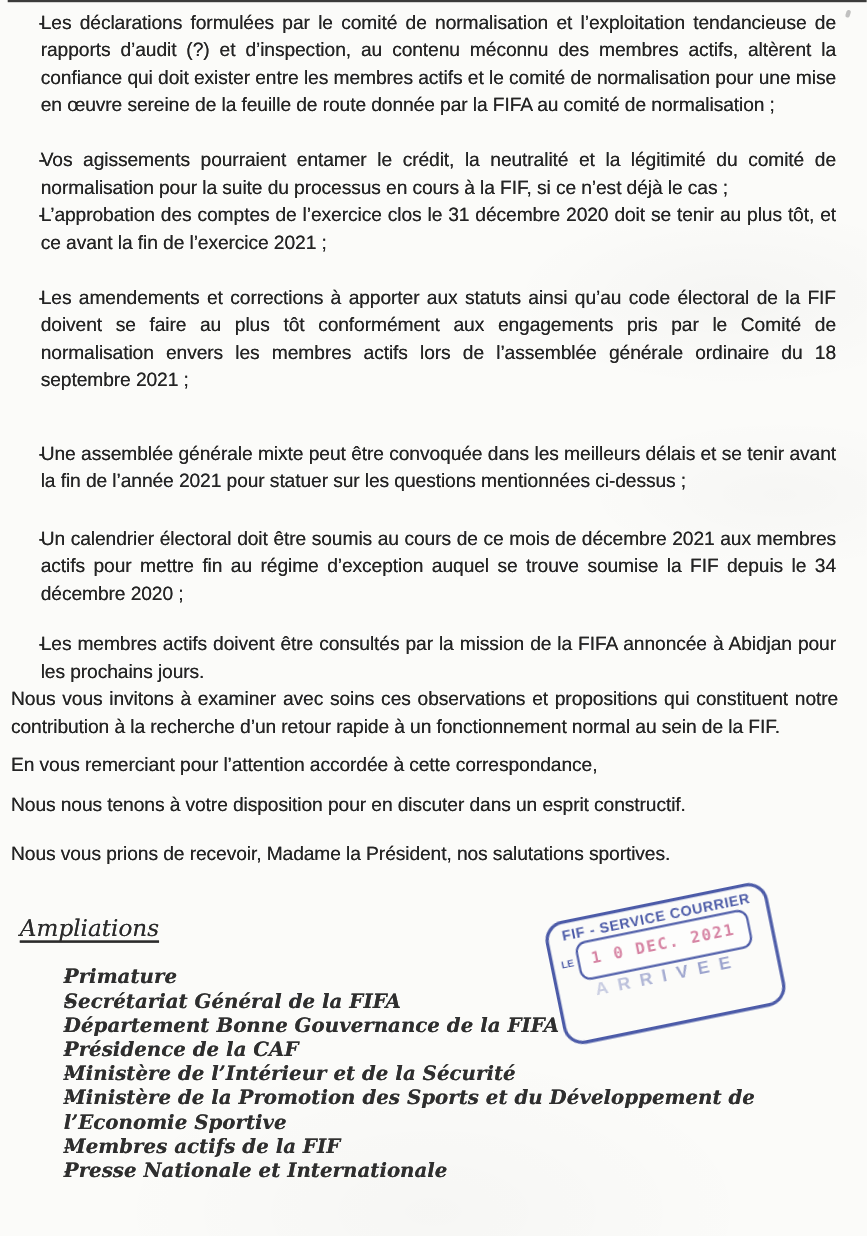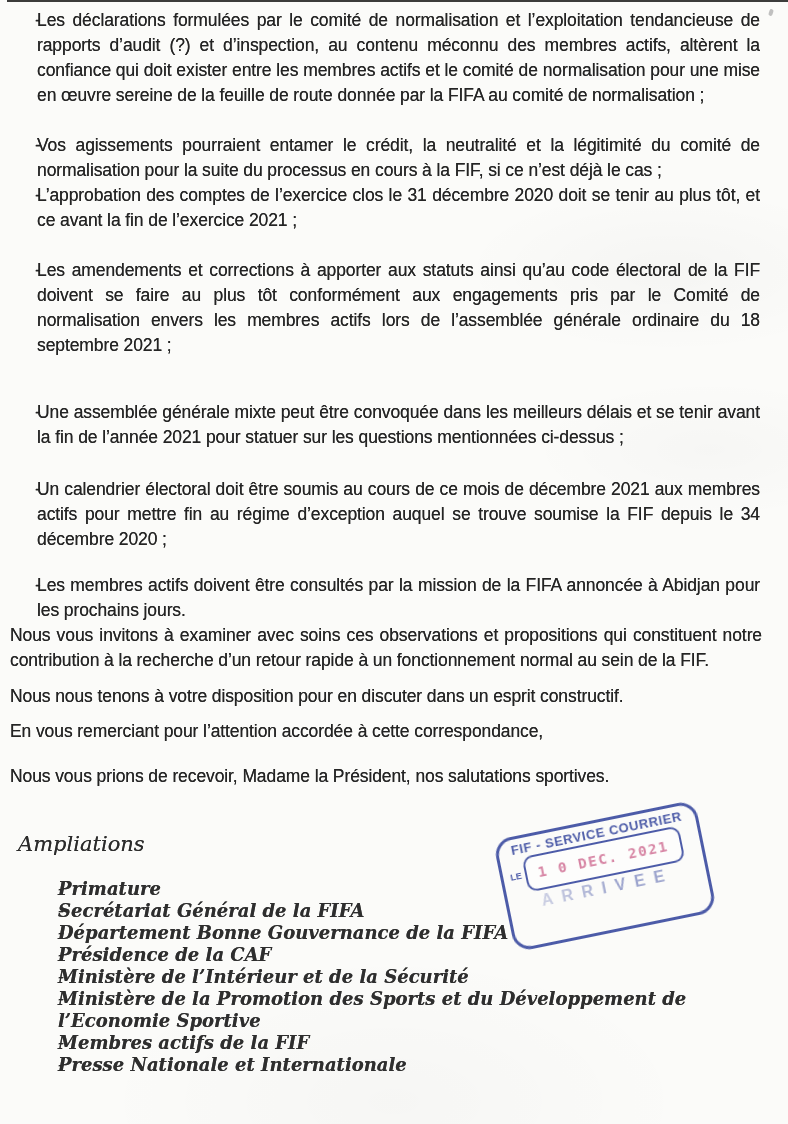--- a/index.html
+++ b/index.html
@@ -58,20 +58,21 @@
   .p4 { margin-top: 20px; }
 
   .ampliations { margin-top: 42px; }
   .ampliations-title {
     margin-left: 18px;
     font-family: "DejaVu Serif", serif;
     font-style: italic;
     font-size: 21px;
     line-height: 26px;
     color: #2b2b2b;
+    text-decoration: underline;
     text-decoration-thickness: 2px;
     text-underline-offset: 4px;
     display: inline-block;
     text-shadow: 0 0 .4px rgba(10,10,10,.7);
   }
   .amp-list {
     margin-top: 21px;
     font-family: "DejaVu Serif", serif;
     font-style: italic;
     font-size: 18px;
@@ -173,22 +174,22 @@
   <div class="bullet body-text b6">
     <span class="dash">-</span>
     <span class="text">Un calendrier électoral doit être soumis au cours de ce mois de décembre 2021 aux membres actifs pour mettre fin au régime d’exception auquel se trouve soumise la FIF depuis le 34 décembre 2020 ;</span>
   </div>
   <div class="bullet body-text b7">
     <span class="dash">-</span>
     <span class="text">Les membres actifs doivent être consultés par la mission de la FIFA annoncée à Abidjan pour les prochains jours.</span>
   </div>
 
   <div class="para body-text p1">Nous vous invitons à examiner avec soins ces observations et propositions qui constituent notre contribution à la recherche d’un retour rapide à un fonctionnement normal au sein de la FIF.</div>
+  <div class="para body-text p3">En vous remerciant pour l’attention accordée à cette correspondance,</div>
   <div class="para body-text p2">Nous nous tenons à votre disposition pour en discuter dans un esprit constructif.</div>
-  <div class="para body-text p3">En vous remerciant pour l’attention accordée à cette correspondance,</div>
   <div class="para body-text p4">Nous vous prions de recevoir, Madame la Président, nos salutations sportives.</div>
 
   <div class="ampliations">
     <span class="ampliations-title">Ampliations</span>
     <div class="amp-list">
       <div class="amp-item">
         <span class="dash">-</span>
         <span class="text">Primature</span>
       </div>
       <div class="amp-item">

